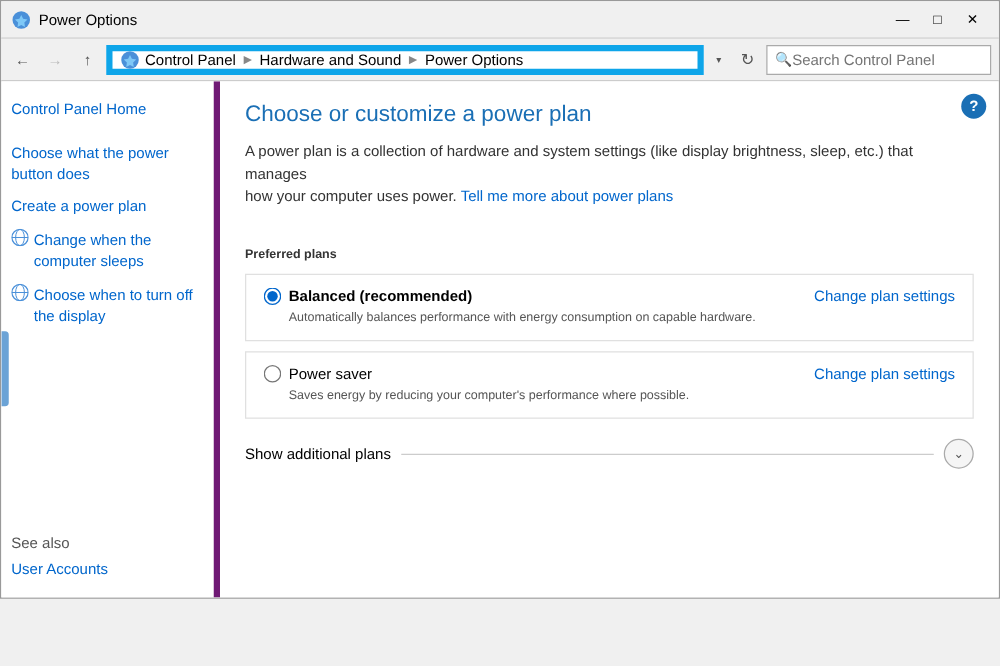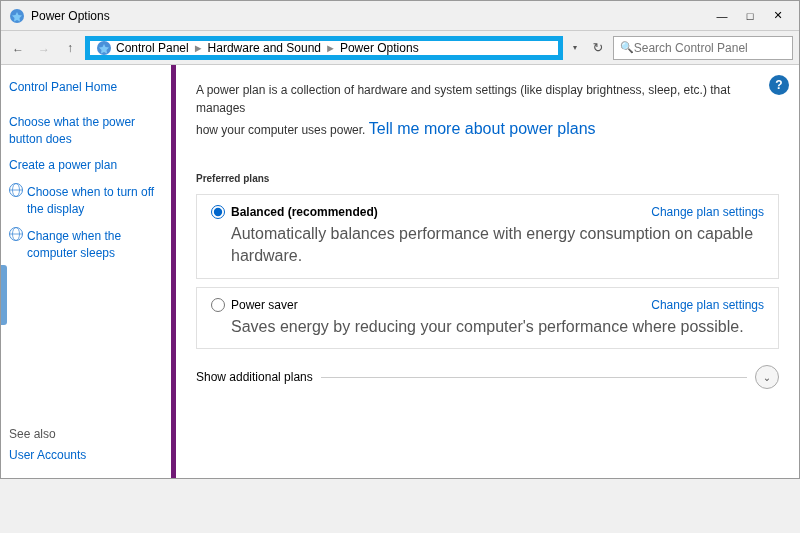--- a/index.html
+++ b/index.html
@@ -267,21 +267,21 @@
 
     .description {
       font-size: 12px;
       color: #333;
       line-height: 1.5;
       margin-bottom: 6px;
     }
 
     .learn-more {
       color: #0066cc;
-      font-size: 16px;
+      font-size: 12px;
       cursor: pointer;
       text-decoration: none;
     }
 
     .preferred-plans-label {
       font-size: 10px;
       font-weight: 600;
       color: #333;
       margin-top: 32px;
       margin-bottom: 10px;
@@ -329,21 +329,21 @@
 
     .change-plan-link {
       color: #0066cc;
       font-size: 12px;
       cursor: pointer;
       text-decoration: none;
       white-space: nowrap;
     }
 
     .plan-desc {
-      font-size: 16px;
+      font-size: 10px;
       color: #555;
       margin-left: 20px;
       line-height: 1.4;
     }
 
     
     .show-additional {
       display: flex;
       align-items: center;
       margin-top: 16px;
@@ -436,47 +436,48 @@
         <a class="sidebar-link" style="margin-bottom:6px;display:block;">Create a power plan</a>
 
         <div class="sidebar-item-with-icon">
           <span class="sidebar-globe-icon">
             <svg width="14" height="14" viewBox="0 0 14 14">
               <circle cx="7" cy="7" r="6.5" fill="none" stroke="#4a90d9" stroke-width="1"></circle>
               <ellipse cx="7" cy="7" rx="3.5" ry="6.5" fill="none" stroke="#4a90d9" stroke-width="0.8"></ellipse>
               <line x1="0.5" y1="7" x2="13.5" y2="7" stroke="#4a90d9" stroke-width="0.8"></line>
             </svg>
           </span>
-          <a class="sidebar-link">Choose when to turn off the display</a>
+          <a class="sidebar-link">Change when the computer sleeps</a>
         </div>
 
         <div class="sidebar-item-with-icon">
           <span class="sidebar-globe-icon">
             <svg width="14" height="14" viewBox="0 0 14 14">
               <circle cx="7" cy="7" r="6.5" fill="none" stroke="#4a90d9" stroke-width="1"></circle>
               <ellipse cx="7" cy="7" rx="3.5" ry="6.5" fill="none" stroke="#4a90d9" stroke-width="0.8"></ellipse>
               <line x1="0.5" y1="7" x2="13.5" y2="7" stroke="#4a90d9" stroke-width="0.8"></line>
             </svg>
           </span>
-          <a class="sidebar-link">Change when the computer sleeps</a>
+          <a class="sidebar-link">Choose when to turn off the display</a>
         </div>
       </div>
 
       <div style="flex:1;"></div>
 
       <div>
         <div class="see-also-label">See also</div>
         <a class="sidebar-link">User Accounts</a>
       </div>
     </div>
 
     <div class="content">
 
       <button class="help-btn">?</button>
 
+      <h1 class="page-title">Choose or customize a power plan</h1>
 
       <p class="description">
         <span>A power plan is a collection of hardware and system settings (like display brightness, sleep, etc.) that manages</span>
         <br>
         <span>how your computer uses power.</span>
         <a class="learn-more">Tell me more about power plans</a>
       </p>
 
       <div class="preferred-plans-label">Preferred plans</div>
 

